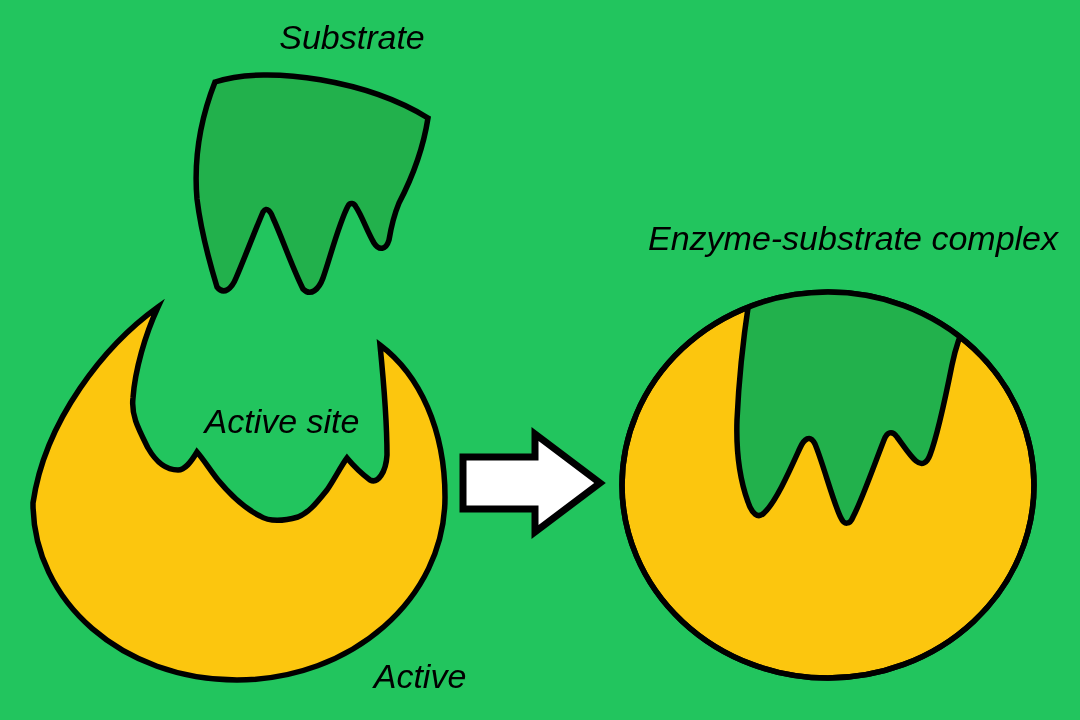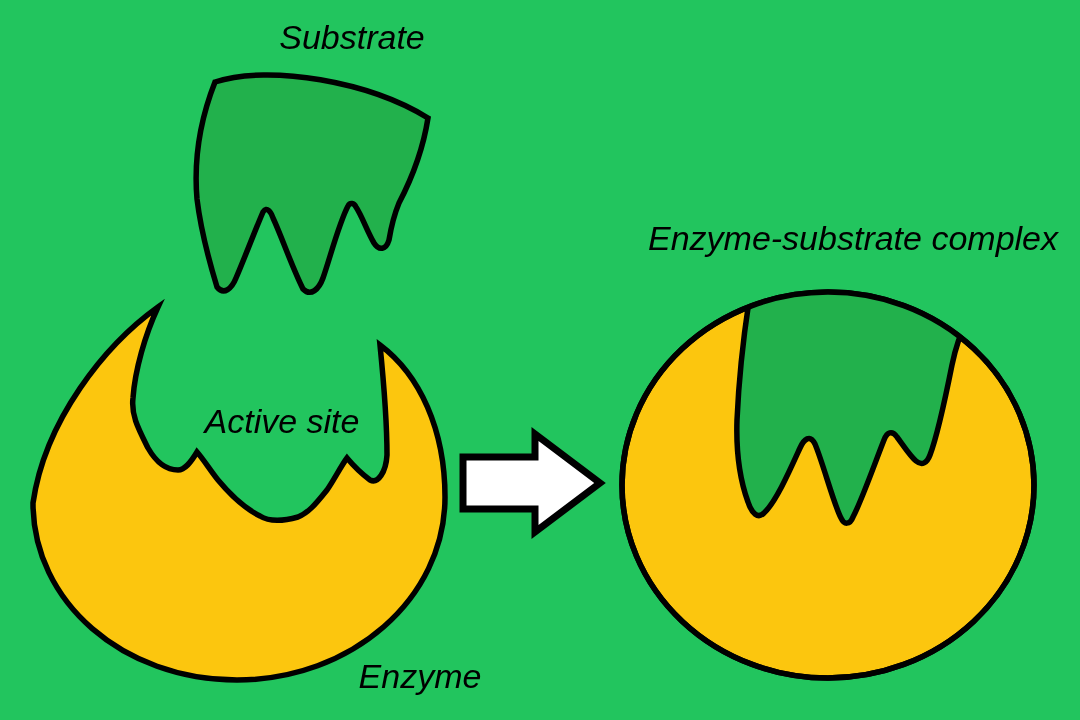--- a/index.html
+++ b/index.html
@@ -120,17 +120,17 @@
                  L 978,284 Z" fill="#22B14C"></path>
       </g>
       <ellipse class="outline-only" cx="828" cy="485" rx="206" ry="193"></ellipse>
     </g>
   </svg>
 
   <div class="label" style="left:352px; top:18px;">Substrate</div>
 
   <div class="label" style="left:254px; top:402px;margin-left:28px;">Active site</div>
 
-  <div class="label" style="left:420px; top:657px;">Enzyme</div>
+  <div class="label" style="left:420px; top:657px;">Active</div>
 
   <div class="label" style="left:853px; top:213px;margin-top:6px;">Enzyme-substrate complex</div>
 
 </div>
 
 </body></html>

